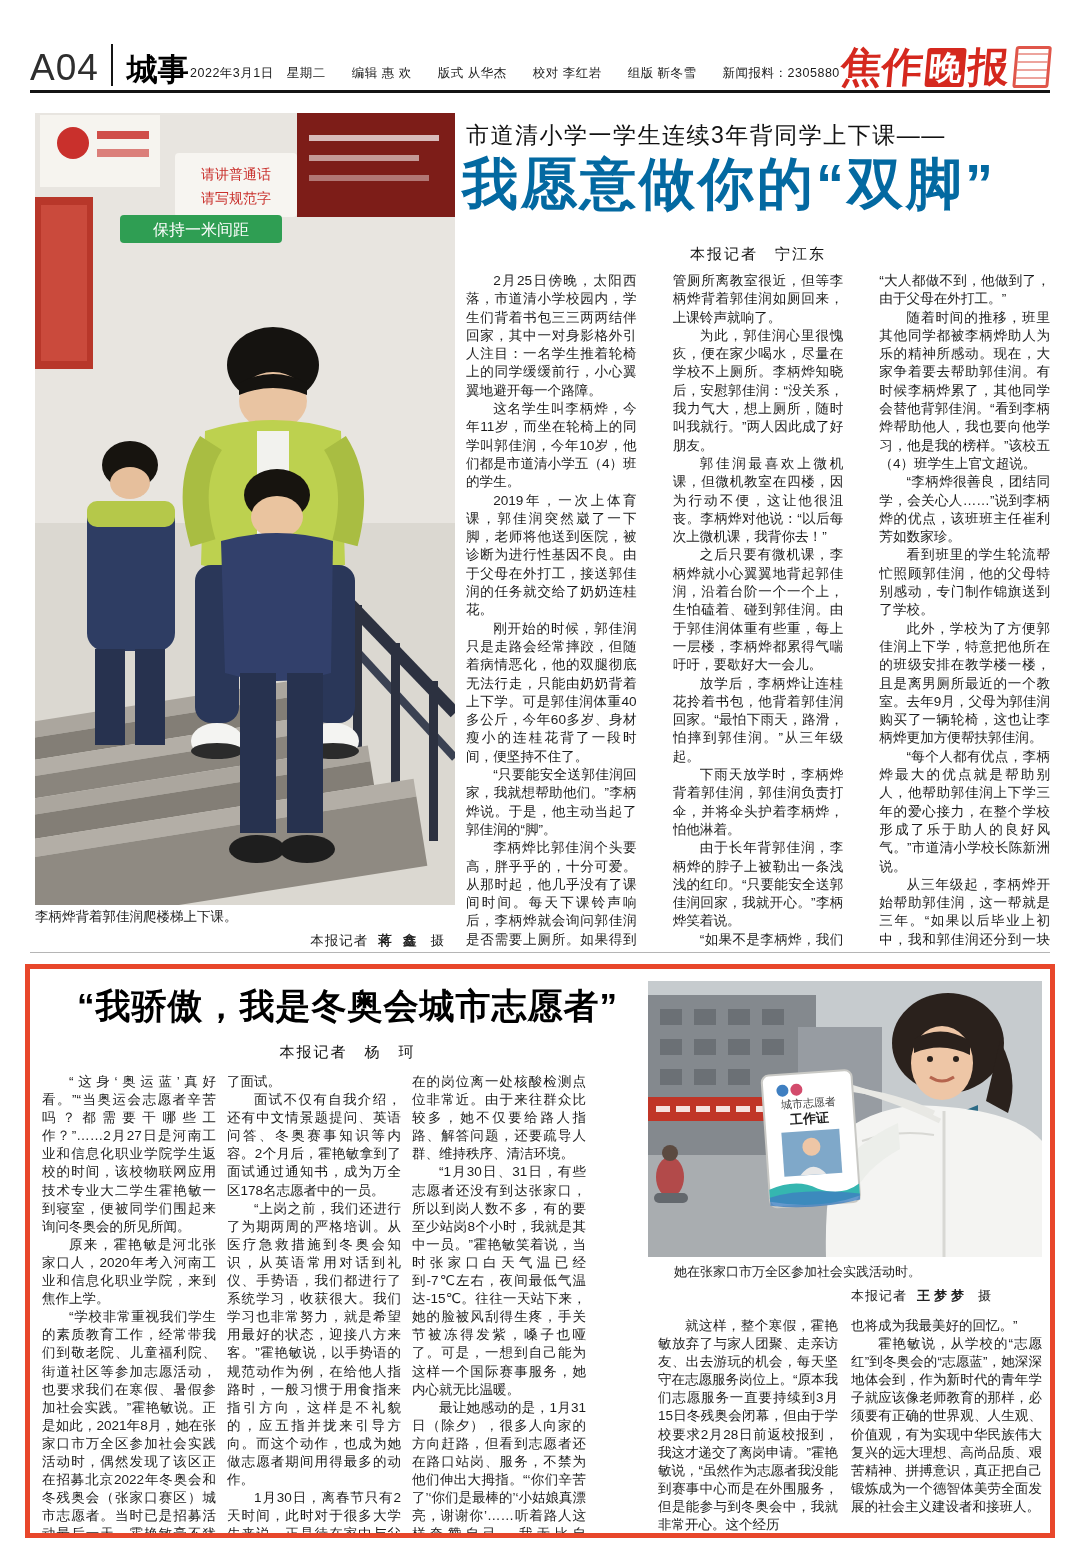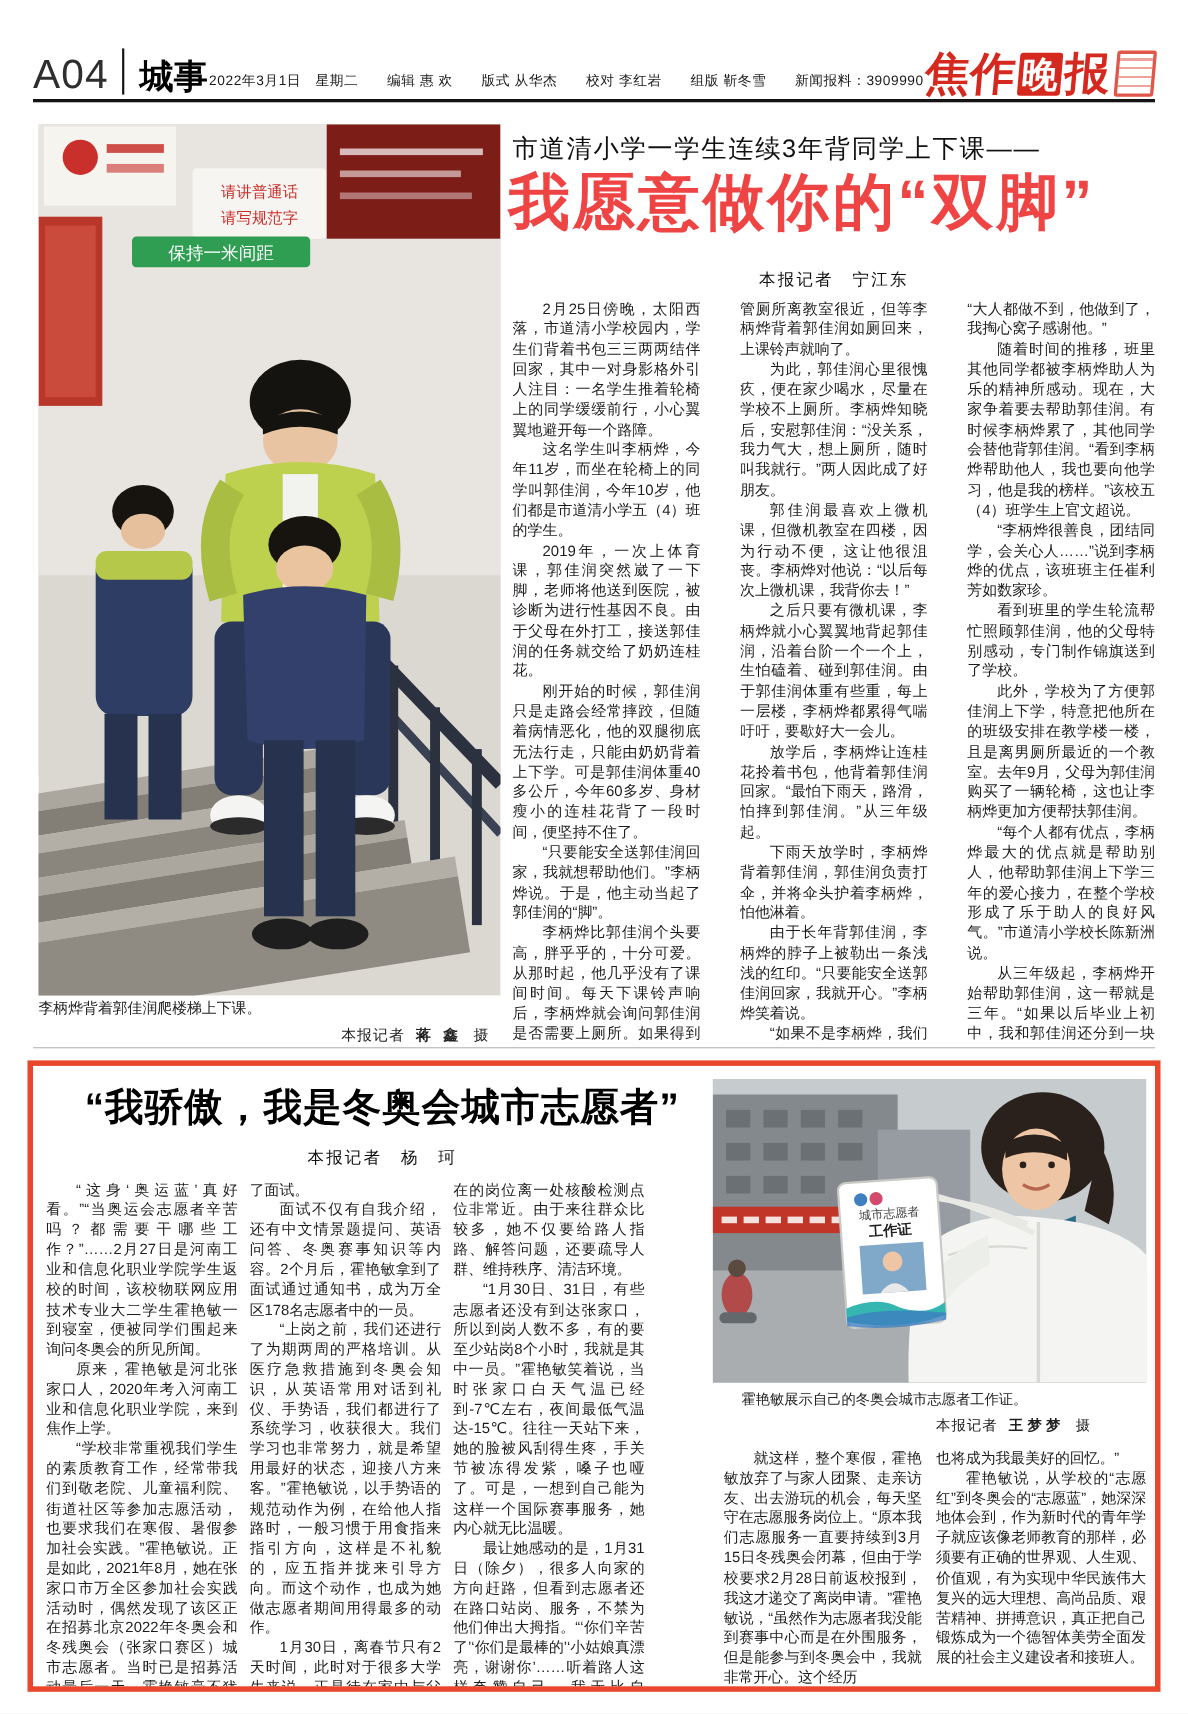--- a/index.html
+++ b/index.html
@@ -26,21 +26,21 @@
   .photo1{position:absolute;left:35px;top:113px;width:420px;height:592px;background:#dcdad4;}
   .caption1{position:absolute;left:35px;top:908px;width:420px;
             font-family:"Liberation Serif","DejaVu Serif",serif;font-size:13.5px;color:#222;}
   .caption1 .cap-line{text-align:left;}
   .credit{margin-top:6px;text-align:right;padding-right:10px;letter-spacing:1px;}
   .credit .nm{font-weight:700;margin:0 10px;letter-spacing:4px;}
 
   .kicker{position:absolute;left:466px;top:120px;width:584px;font-size:23px;color:#111;
           letter-spacing:1.5px;font-weight:500;white-space:nowrap;}
   .headline1{position:absolute;left:462px;top:153px;width:590px;font-size:56px;font-weight:900;
-             color:#ef4444;letter-spacing:3px;white-space:nowrap;line-height:1.1;}
+             color:#0369a1;letter-spacing:3px;white-space:nowrap;line-height:1.1;}
   .byline{position:absolute;font-size:15px;color:#111;text-align:center;letter-spacing:2px;}
   .byline1{left:466px;top:245px;width:584px;}
 
   .cols1{position:absolute;left:466px;top:272px;width:584px;height:676px;display:flex;gap:36px;}
   .col{flex:1;overflow:hidden;font-size:13.6px;line-height:18.3px;color:#1c1c1c;}
   .para{margin:0;text-indent:2em;text-align:justify;}
   .para.cont{text-indent:0;}
 
   .rule{position:absolute;left:30px;top:952px;width:1020px;height:1px;background:#b5b5b5;}
 
@@ -66,21 +66,21 @@
 </style>
 </head>
 <body>
 
 <div class="page">
 
   <div class="header">
     <div class="pagenum">A04</div>
     <div class="hdr-divider"></div>
     <div class="section">城事</div>
-    <div class="dateline">2022年3月1日　星期二　　编辑 惠 欢　　版式 从华杰　　校对 李红岩　　组版 靳冬雪　　新闻报料：3909990</div>
+    <div class="dateline">2022年3月1日　星期二　　编辑 惠 欢　　版式 从华杰　　校对 李红岩　　组版 靳冬雪　　新闻报料：2305880</div>
     <div class="masthead">
       <span class="mast-txt">焦作</span>
       <span class="mast-box">晚</span>
       <span class="mast-txt">报</span>
       <span class="mast-seal"></span>
     </div>
   </div>
 
   <div class="photo1">
     <svg viewBox="0 0 420 792" width="420" height="792">
@@ -179,21 +179,21 @@
         <p class="para cont">管厕所离教室很近，但等李柄烨背着郭佳润如厕回来，上课铃声就响了。</p>
         <p class="para">为此，郭佳润心里很愧疚，便在家少喝水，尽量在学校不上厕所。李柄烨知晓后，安慰郭佳润：“没关系，我力气大，想上厕所，随时叫我就行。”两人因此成了好朋友。</p>
         <p class="para">郭佳润最喜欢上微机课，但微机教室在四楼，因为行动不便，这让他很沮丧。李柄烨对他说：“以后每次上微机课，我背你去！”</p>
         <p class="para">之后只要有微机课，李柄烨就小心翼翼地背起郭佳润，沿着台阶一个一个上，生怕磕着、碰到郭佳润。由于郭佳润体重有些重，每上一层楼，李柄烨都累得气喘吁吁，要歇好大一会儿。</p>
         <p class="para">放学后，李柄烨让连桂花拎着书包，他背着郭佳润回家。“最怕下雨天，路滑，怕摔到郭佳润。”从三年级起。</p>
         <p class="para">下雨天放学时，李柄烨背着郭佳润，郭佳润负责打伞，并将伞头护着李柄烨，怕他淋着。</p>
         <p class="para">由于长年背郭佳润，李柄烨的脖子上被勒出一条浅浅的红印。“只要能安全送郭佳润回家，我就开心。”李柄烨笑着说。</p>
         <p class="para">“如果不是李柄烨，我们打算不送孩子上学了。”连桂花说这话时，眼圈有点发红，</p>
       </div>
     <div class="col">
-        <p class="para cont">“大人都做不到，他做到了，我掏心窝子感谢他。”</p>
+        <p class="para cont">“大人都做不到，他做到了，由于父母在外打工。”</p>
         <p class="para">随着时间的推移，班里其他同学都被李柄烨助人为乐的精神所感动。现在，大家争着要去帮助郭佳润。有时候李柄烨累了，其他同学会替他背郭佳润。“看到李柄烨帮助他人，我也要向他学习，他是我的榜样。”该校五（4）班学生上官文超说。</p>
         <p class="para">“李柄烨很善良，团结同学，会关心人……”说到李柄烨的优点，该班班主任崔利芳如数家珍。</p>
         <p class="para">看到班里的学生轮流帮忙照顾郭佳润，他的父母特别感动，专门制作锦旗送到了学校。</p>
         <p class="para">此外，学校为了方便郭佳润上下学，特意把他所在的班级安排在教学楼一楼，且是离男厕所最近的一个教室。去年9月，父母为郭佳润购买了一辆轮椅，这也让李柄烨更加方便帮扶郭佳润。</p>
         <p class="para">“每个人都有优点，李柄烨最大的优点就是帮助别人，他帮助郭佳润上下学三年的爱心接力，在整个学校形成了乐于助人的良好风气。”市道清小学校长陈新洲说。</p>
         <p class="para">从三年级起，李柄烨开始帮助郭佳润，这一帮就是三年。“如果以后毕业上初中，我和郭佳润还分到一块儿，我会继续帮助他。”李柄烨说。</p>
       </div>
   </div>
 
   <div class="rule"></div>
@@ -265,21 +265,21 @@
           <text x="163" y="142" text-anchor="middle" font-size="13" font-weight="bold" fill="#222">工作证</text>
           <rect x="134" y="150" width="58" height="44" fill="#7fa8c9"></rect>
           <circle cx="163" cy="166" r="9" fill="#eec6a6"></circle>
           <path d="M150 194 Q163 178 176 194 Z" fill="#e8e8e8"></path>
           <path d="M118 206 Q146 196 166 208 Q190 218 208 206 L208 218 Q166 230 118 218 Z" fill="#35b6b0"></path>
           <path d="M118 214 Q150 206 208 216 L208 222 Q160 230 118 222 Z" fill="#3f7fc1" opacity="0.8"></path>
         </g>
       </svg>
     </div>
     <div class="caption2">
-      <div class="cap-line">霍艳敏展示自己的冬奥会城市志愿者工作证。</div>
+      <div class="cap-line">她在张家口市万全区参加社会实践活动时。</div>
       <div class="credit">
         <span>本报记者</span><span class="nm">王梦梦</span><span>摄</span>
       </div>
     </div>
 
     <div class="bcol bcol1">
         <p class="para">“这身‘奥运蓝’真好看。”“当奥运会志愿者辛苦吗？都需要干哪些工作？”……2月27日是河南工业和信息化职业学院学生返校的时间，该校物联网应用技术专业大二学生霍艳敏一到寝室，便被同学们围起来询问冬奥会的所见所闻。</p>
         <p class="para">原来，霍艳敏是河北张家口人，2020年考入河南工业和信息化职业学院，来到焦作上学。</p>
         <p class="para">“学校非常重视我们学生的素质教育工作，经常带我们到敬老院、儿童福利院、街道社区等参加志愿活动，也要求我们在寒假、暑假参加社会实践。”霍艳敏说。正是如此，2021年8月，她在张家口市万全区参加社会实践活动时，偶然发现了该区正在招募北京2022年冬奥会和冬残奥会（张家口赛区）城市志愿者。当时已是招募活动最后一天，霍艳敏毫不犹豫地报了名，并参加</p>
       </div>

